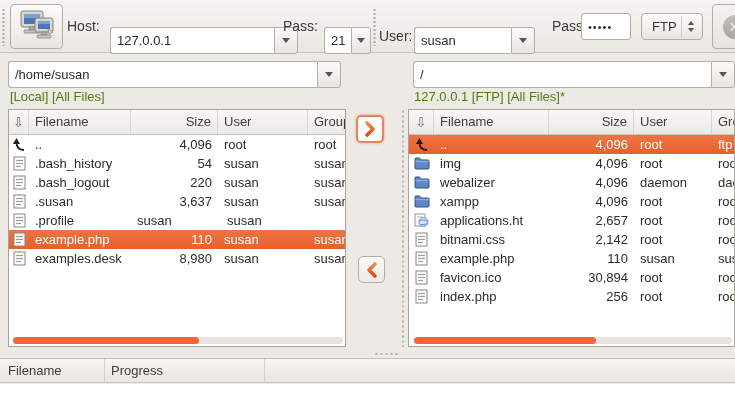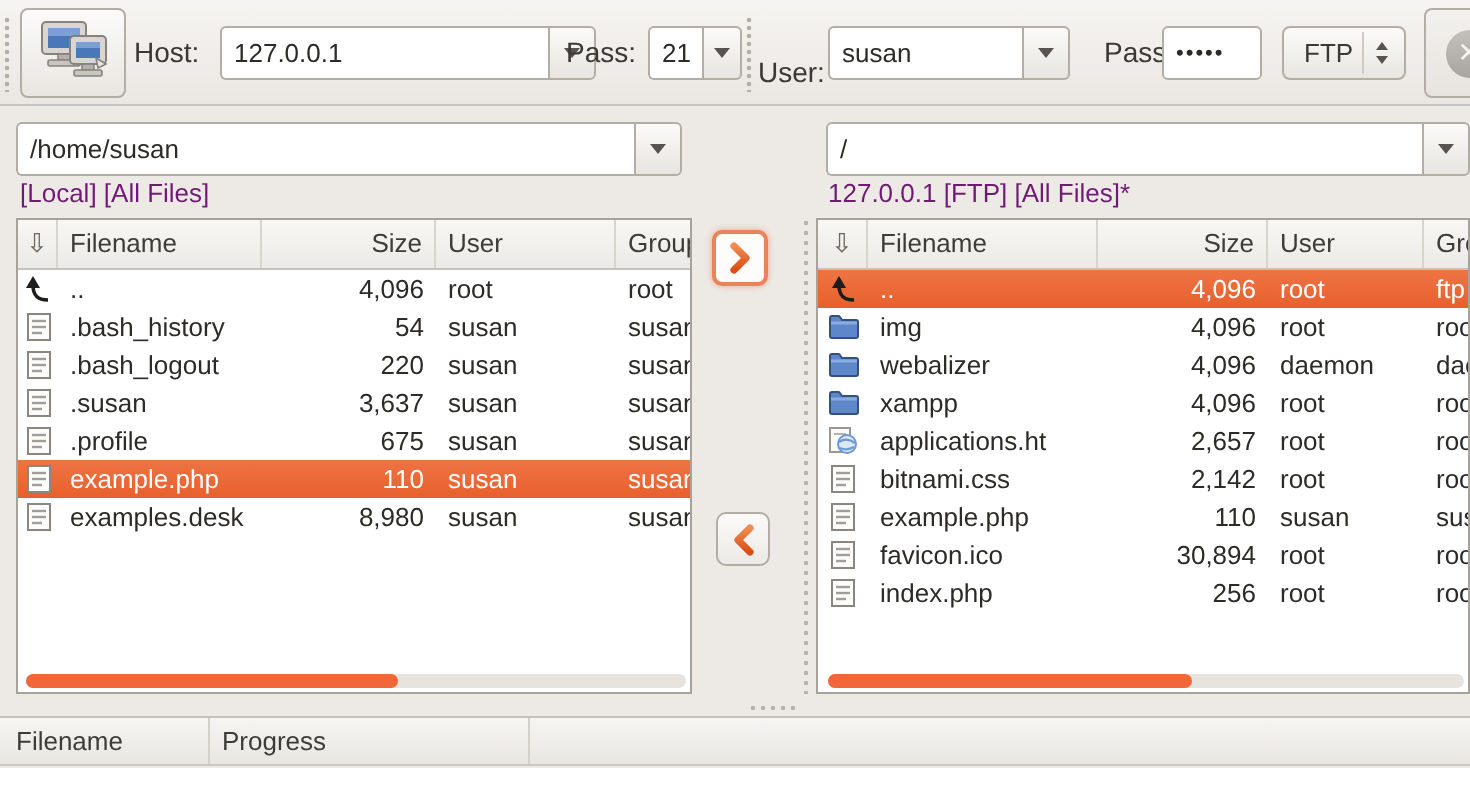--- a/index.html
+++ b/index.html
@@ -10,21 +10,21 @@
   
   .toolbar { position:absolute; left:0; top:0; width:735px; height:53px;
     background:linear-gradient(#f6f4f2,#eae7e3); border-bottom:1px solid #c7c3bd; }
   .grip-v { position:absolute; width:3px;
     background-image:radial-gradient(circle,#b3afa8 1px,transparent 1.3px);
     background-size:3px 4px; }
   .tool-label { position:absolute; top:18px; font-size:14px; color:#3b3936; }
   .entry { position:absolute; top:13px; height:27px; background:#fff;
     border:1px solid #b2ada5; border-radius:3px; font-size:13px; color:#2d2b28;
     padding:0 6px; display:flex; align-items:center; white-space:nowrap; overflow:hidden; }
-  .combo { position:absolute; top:13px; height:27px; display:flex; }
+  .combo { position:absolute; top:27px; height:27px; display:flex; }
   .combo .c-entry { flex:1; background:#fff; border:1px solid #b2ada5;
     border-right:none; border-radius:3px 0 0 3px; font-size:13px; padding:0 6px;
     display:flex; align-items:center; white-space:nowrap; overflow:hidden; }
   .combo .c-arrow { width:24px; background:linear-gradient(#fbfaf9,#e8e5e0);
     border:1px solid #b2ada5; border-radius:0 3px 3px 0;
     display:flex; align-items:center; justify-content:center; }
   .tri-down { width:0; height:0; border-left:4px solid transparent;
     border-right:4px solid transparent; border-top:5px solid #57534e; }
   .pushbtn { position:absolute; background:linear-gradient(#fcfbfa,#e9e6e1);
     border:1px solid #b2ada5; border-radius:4px; display:flex;
@@ -37,21 +37,21 @@
   .tri-up-s { width:0; height:0; border-left:3.5px solid transparent;
     border-right:3.5px solid transparent; border-bottom:4.5px solid #57534e; }
   .tri-down-s { width:0; height:0; border-left:3.5px solid transparent;
     border-right:3.5px solid transparent; border-top:4.5px solid #57534e; }
   .stop-btn { left:712px; top:4px; width:45px; height:45px; background:linear-gradient(#f3f1ee,#e7e4df); }
   .stop-circle { width:24px; height:24px; border-radius:50%;
     background:linear-gradient(#c4c1bc,#a8a5a0); color:#f4f3f1; font-size:14px;
     font-weight:bold; display:flex; align-items:center; justify-content:center; }
 
   
-  .panel-label { position:absolute; top:89px; font-size:13px; color:#701a75; white-space:nowrap; }
+  .panel-label { position:absolute; top:89px; font-size:13px; color:#4d7c0f; white-space:nowrap; }
   .ftable { position:absolute; top:109px; height:238px; background:#fff;
     border:1px solid #a7a29a; display:flex; flex-direction:column; overflow:hidden; }
   .thead { display:flex; height:25px; flex:none;
     background:linear-gradient(#f8f7f5,#eceae6); border-bottom:1px solid #c6c2bb; }
   .th { font-size:13px; color:#3e3c38; padding:4px 6px 0 6px;
     border-right:1px solid #d8d5cf; white-space:nowrap; overflow:hidden; }
   .th.num { text-align:right; }
   .sorticon::before { content:"⇩"; font-family:"DejaVu Sans",sans-serif;
     font-size:13px; color:#6b6archive762;} 
   .sorticon::before { color:#6b6762; }
@@ -229,21 +229,20 @@
         <div class="frow">
         <span class="cell icon-cell" style="width:20px;">
             <svg width="13" height="15" viewBox="0 0 13 15">
               <rect x="1" y="1" width="11" height="13" fill="#fcfcfb" stroke="#8a8680"></rect>
               <line x1="3" y1="4.5" x2="10" y2="4.5" stroke="#a29e97" stroke-width="1.2"></line>
               <line x1="3" y1="7.5" x2="10" y2="7.5" stroke="#a29e97" stroke-width="1.2"></line>
               <line x1="3" y1="10.5" x2="8" y2="10.5" stroke="#a29e97" stroke-width="1.2"></line>
             </svg>
           </span>
         <span class="cell" style="width:102px;">.profile</span>
-        <span class="cell num" style="width:87px;">675</span>
         <span class="cell" style="width:90px;">susan</span>
         <span class="cell" style="flex:1;">susan</span>
       </div>
         <div class="frow selected">
         <span class="cell icon-cell" style="width:20px;">
             <svg width="13" height="15" viewBox="0 0 13 15">
               <rect x="1" y="1" width="11" height="13" fill="#fcfcfb" stroke="#8a8680"></rect>
               <line x1="3" y1="4.5" x2="10" y2="4.5" stroke="#a29e97" stroke-width="1.2"></line>
               <line x1="3" y1="7.5" x2="10" y2="7.5" stroke="#a29e97" stroke-width="1.2"></line>
               <line x1="3" y1="10.5" x2="8" y2="10.5" stroke="#a29e97" stroke-width="1.2"></line>

